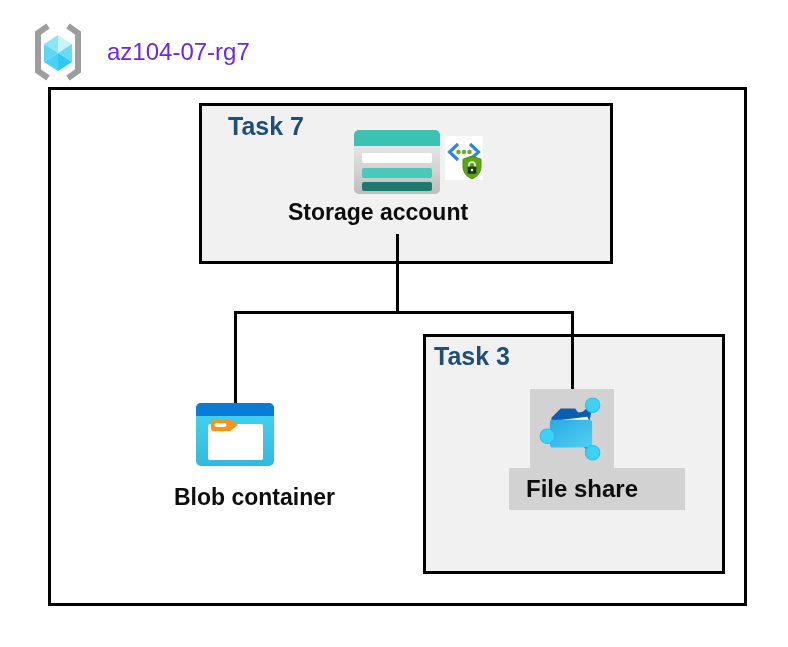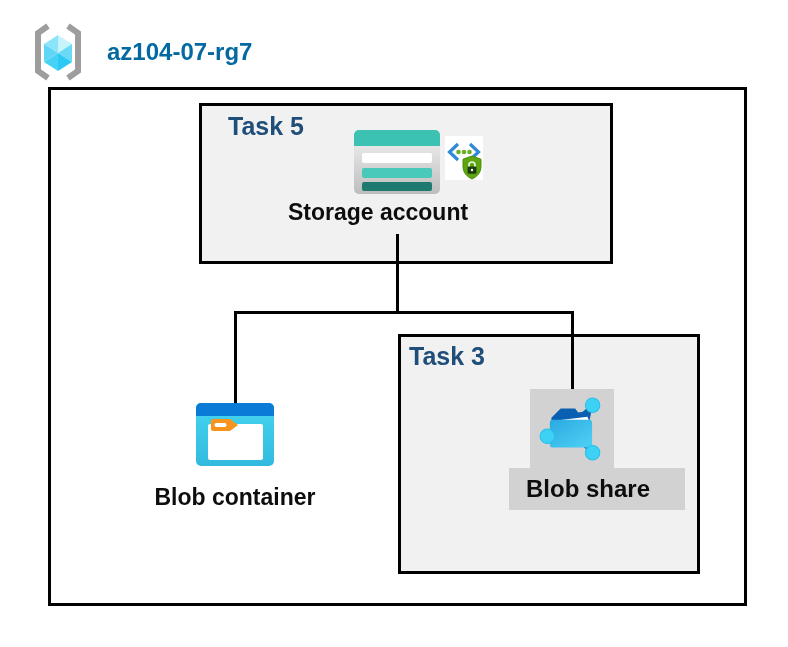--- a/index.html
+++ b/index.html
@@ -1,30 +1,30 @@
 <!DOCTYPE html>
 <html><head>
 <meta charset="utf-8">
 <style>
   html,body{margin:0;padding:0;background:#fff;}
   body{width:788px;height:647px;font-family:"Liberation Sans",sans-serif;}
   .canvas{position:relative;width:788px;height:647px;background:#fff;overflow:hidden;}
 
   
   .rg-icon{position:absolute;left:26px;top:20px;width:64px;height:64px;}
-  .rg-title{position:absolute;left:107px;top:38px;font-size:24px;font-weight:700;color:#0369a1;letter-spacing:0px;}
+  .rg-title{position:absolute;left:107px;top:38px;font-size:24px;font-weight:400;color:#6d28d9;letter-spacing:0px;}
 
   
   .outer-box{position:absolute;left:48px;top:87px;width:693px;height:513px;border:3px solid #000;background:#fff;}
 
   
   .task-box{position:absolute;border:3px solid #000;background:#f1f1f1;}
   .task1{left:199px;top:103px;width:408px;height:155px;}
   .task2{left:69px;top:334px;width:298px;height:234px;}
-  .task3{left:398px;top:334px;width:296px;height:234px;text-align:center;}
+  .task3{left:423px;top:334px;width:296px;height:234px;text-align:center;}
   .task-label{position:absolute;font-size:25px;font-weight:700;color:#1f4e79;}
   .task1 .task-label{left:26px;top:6px;}
   .task2 .task-label{left:18px;top:5px;}
   .task3 .task-label{left:8px;top:5px;}
 
   
   .line{position:absolute;background:#000;z-index:5;}
   .line-v1{left:396px;top:234px;width:3px;height:80px;}
   .line-h {left:234px;top:311px;width:340px;height:3px;}
   .line-v2{left:234px;top:311px;width:3px;height:93px;}
@@ -51,21 +51,21 @@
 
   
   .fs-icon-bg{position:absolute;left:530px;top:389px;width:84px;height:80px;background:#d2d2d2;z-index:6;}
   .fs-icon{position:absolute;left:8px;top:5px;width:68px;height:70px;}
   .fs-label-bg{position:absolute;left:509px;top:468px;width:176px;height:42px;background:#d2d2d2;z-index:6;}
   .fs-label{position:absolute;left:17px;top:0;line-height:42px;font-size:24px;font-weight:700;color:#0d0d0d;}
 
   
   .res-label{position:absolute;font-size:23px;font-weight:700;color:#0d0d0d;text-align:center;}
   .storage-label{left:263px;top:199px;width:230px;}
-  .blob-label{left:135px;top:484px;width:200px;}
+  .blob-label{left:135px;top:484px;width:200px;text-align:right;}
 </style>
 </head>
 <body>
 
 <div class="canvas">
 
   <svg class="rg-icon" viewBox="0 0 64 64">
     <path d="M22 6 L12 13 L12 51 L22 58" fill="none" stroke="#9d9d9d" stroke-width="6"></path>
     <path d="M42 6 L52 13 L52 51 L42 58" fill="none" stroke="#9d9d9d" stroke-width="6"></path>
     <g>
@@ -75,21 +75,21 @@
       <polygon points="46,42 32,51 32,33" fill="#2bc9f4"></polygon>
       <polygon points="32,51 18,42 32,33" fill="#45d2f5"></polygon>
       <polygon points="18,42 18,24 32,33" fill="#5fd6f6"></polygon>
     </g>
   </svg>
   <div class="rg-title">az104-07-rg7</div>
 
   <div class="outer-box"></div>
 
   <div class="task-box task1">
-    <div class="task-label">Task 5</div>
+    <div class="task-label">Task 7</div>
   </div>
 
 
   <div class="task-box task3">
     <div class="task-label">Task 3</div>
   </div>
 
   <div class="line line-v1"></div>
   <div class="line line-h"></div>
   <div class="line line-v2"></div>
@@ -143,16 +143,16 @@
         </linearGradient>
       </defs>
       <rect x="11.5" y="24" width="41" height="27" rx="3" fill="url(#fsgrad)"></rect>
       <circle cx="53" cy="10" r="7" fill="#3ed1f6" stroke="#28bfe9" stroke-width="1"></circle>
       <circle cx="9" cy="40" r="7" fill="#3ed1f6" stroke="#28bfe9" stroke-width="1"></circle>
       <circle cx="53" cy="56" r="7" fill="#3ed1f6" stroke="#28bfe9" stroke-width="1"></circle>
     </svg>
   </div>
 
   <div class="fs-label-bg">
-    <div class="fs-label">Blob share</div>
+    <div class="fs-label">File share</div>
   </div>
 
 </div>
 
 </body></html>

